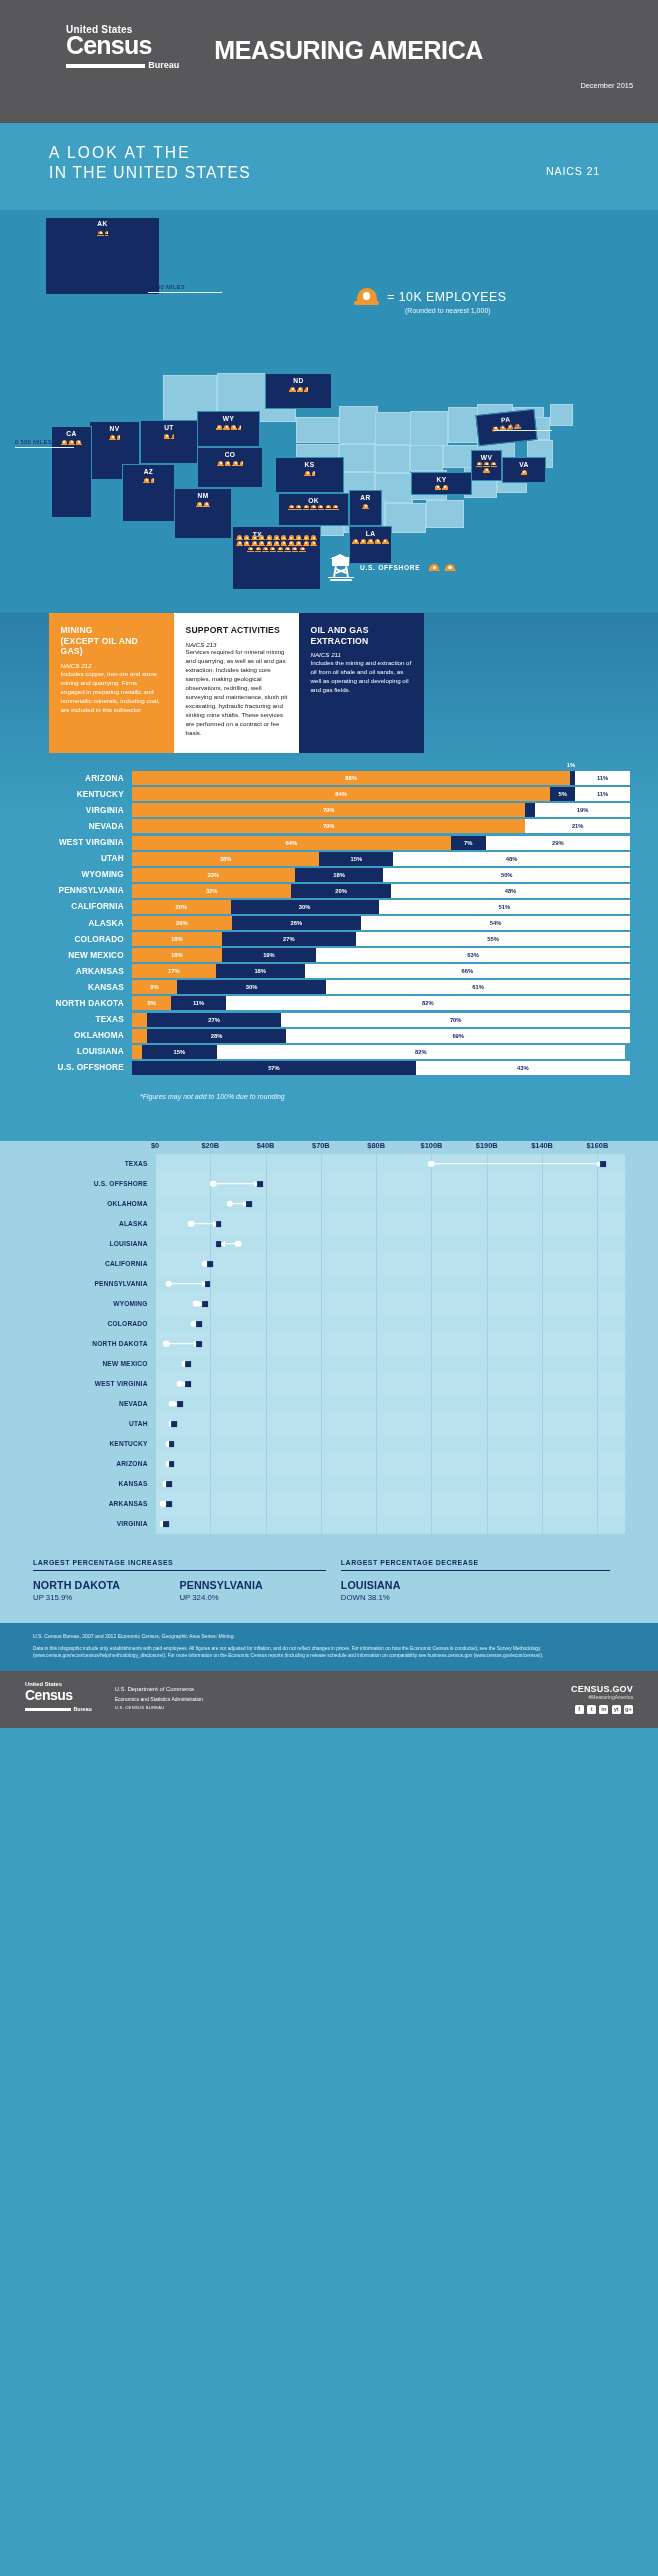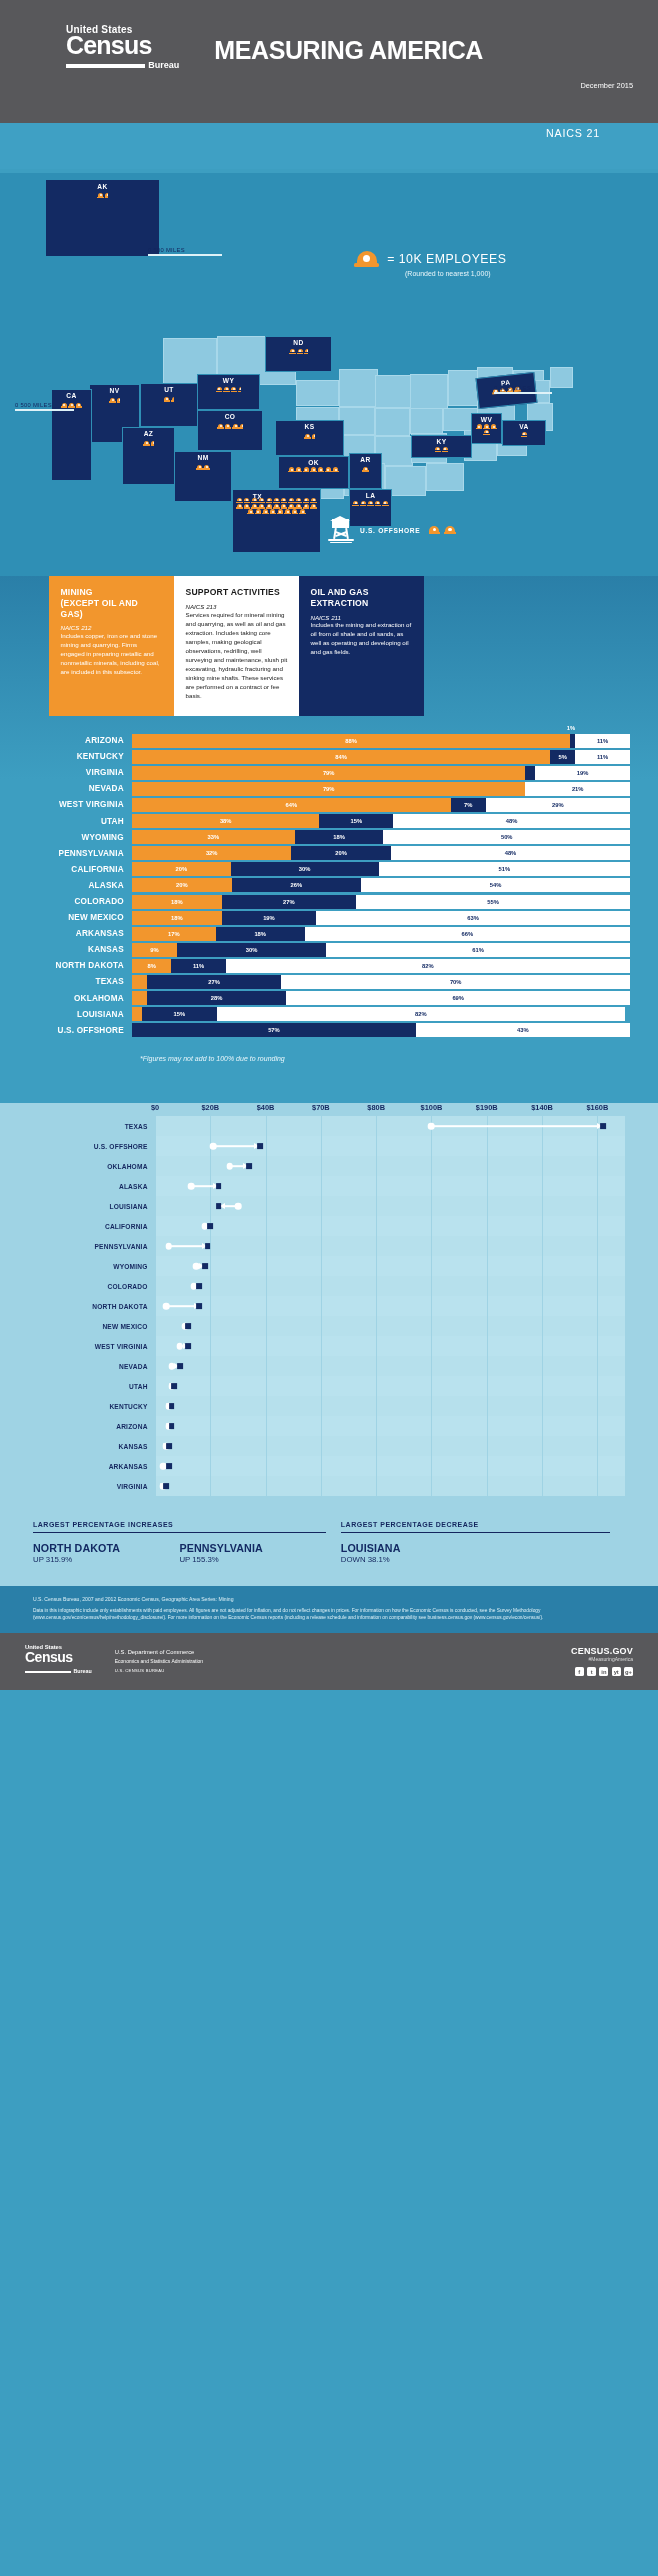--- a/index.html
+++ b/index.html
@@ -156,20 +156,22 @@
     <div class="census-logo">
       <div class="l1">United States</div>
       <div class="l2">Census</div>
       <div><span class="rule"></span><span class="l3">Bureau</span></div>
     </div>
     <div class="meas-title">MEASURING AMERICA</div>
     <div class="date">December 2015</div>
   </div>
 
   <div class="titleband">
+    <div class="t1">A LOOK AT THE</div>
+    <div class="t3">IN THE UNITED STATES</div>
     <div class="naics">NAICS 21</div>
   </div>
 
   <div class="mapsec">
 
     <div class="legend-hat">
       <div class="hat">
         <div class="dome"></div>
           <div class="dot"></div>
           <div class="brim"></div>
@@ -1289,21 +1291,21 @@
     <div class="callouts">
       <div class="cocol" style="flex:0 0 52%;">
         <div class="cohead">LARGEST PERCENTAGE INCREASES</div>
         <div class="coitems">
           <div class="coitem">
             <div class="coname">NORTH DAKOTA</div>
             <div class="coval">UP 315.9%</div>
           </div>
           <div class="coitem">
             <div class="coname">PENNSYLVANIA</div>
-            <div class="coval">UP 155.3%</div>
+            <div class="coval">UP 324.0%</div>
           </div>
         </div>
       </div>
       <div class="cocol">
         <div class="cohead">LARGEST PERCENTAGE DECREASE</div>
         <div class="coitems">
           <div class="coitem">
             <div class="coname">LOUISIANA</div>
             <div class="coval">DOWN 38.1%</div>
           </div>

